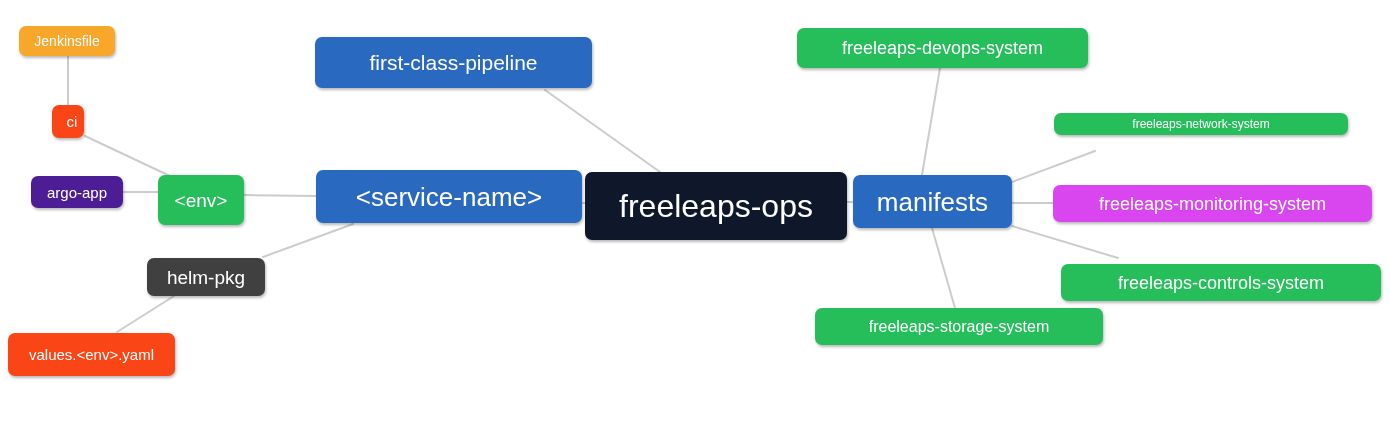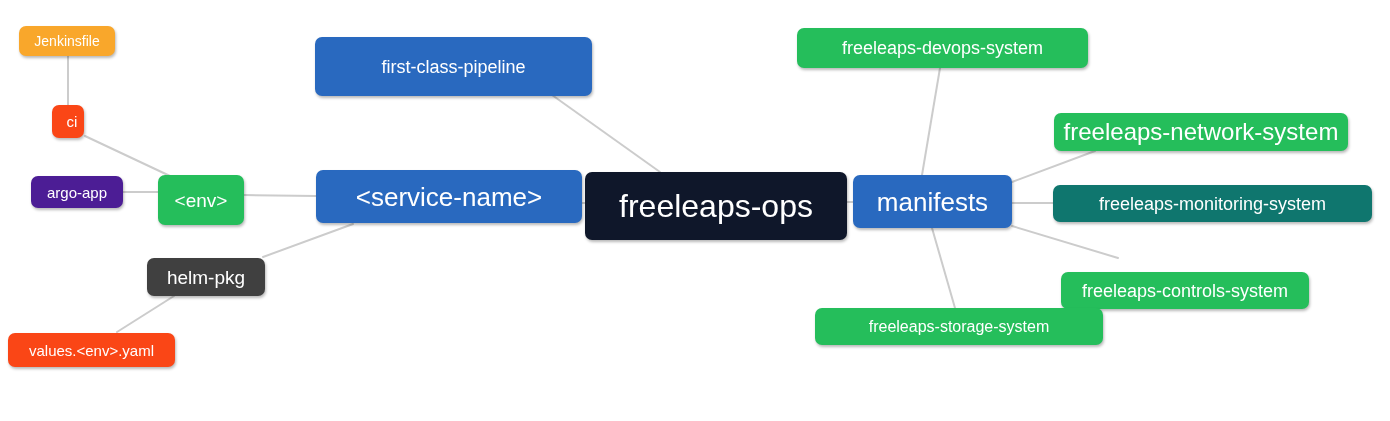--- a/index.html
+++ b/index.html
@@ -55,24 +55,24 @@
       <line x1="1012" y1="182" x2="1095" y2="151" stroke="#CCCCCC" stroke-width="2" stroke-linecap="round"></line>
       <line x1="1012" y1="203" x2="1053" y2="203" stroke="#CCCCCC" stroke-width="2" stroke-linecap="round"></line>
       <line x1="1012" y1="226" x2="1118" y2="258" stroke="#CCCCCC" stroke-width="2" stroke-linecap="round"></line>
       <line x1="932" y1="228" x2="955" y2="308" stroke="#CCCCCC" stroke-width="2" stroke-linecap="round"></line>
     </svg>
 
 <div class="node" style="left: 19px; top: 26px; width: 96px; height: 30px; background: rgb(249, 167, 43); font-size: 14px;">Jenkinsfile</div>
     <div class="node" style="left: 52px; top: 105px; width: 32px; height: 33px; background: rgb(250, 70, 22); font-size: 15px; padding-left: 8px;">ci</div>
     <div class="node" style="left: 31px; top: 176px; width: 92px; height: 32px; background: #4c1d95; font-size: 15px;">argo-app</div>
     <div class="node" style="left: 158px; top: 175px; width: 86px; height: 50px; background: rgb(37, 190, 91); font-size: 19px;">&lt;env&gt;</div>
-    <div class="node" style="left: 315px; top: 37px; width: 277px; height: 59px; background: rgb(41, 105, 191); font-size: 18px;">first-class-pipeline</div>
+    <div class="node" style="left: 315px; top: 37px; width: 277px; height: 51px; background: rgb(41, 105, 191); font-size: 21px;">first-class-pipeline</div>
     <div class="node" style="left: 316px; top: 170px; width: 266px; height: 53px; background: rgb(41, 105, 191); font-size: 26px;">&lt;service-name&gt;</div>
     <div class="node" style="left: 585px; top: 172px; width: 262px; height: 68px; background: #0f172a; font-size: 32px;">freeleaps-ops</div>
     <div class="node" style="left: 853px; top: 175px; width: 159px; height: 53px; background: rgb(41, 105, 191); font-size: 26px;">manifests</div>
     <div class="node" style="left: 147px; top: 258px; width: 118px; height: 38px; background: #404040; font-size: 19px;">helm-pkg</div>
-    <div class="node" style="left: 8px; top: 333px; width: 167px; height: 34px; background: rgb(250, 70, 22); font-size: 15px;">values.&lt;env&gt;.yaml</div>
+    <div class="node" style="left: 8px; top: 333px; width: 167px; height: 43px; background: rgb(250, 70, 22); font-size: 15px;">values.&lt;env&gt;.yaml</div>
     <div class="node" style="left: 797px; top: 28px; width: 291px; height: 40px; background: rgb(37, 190, 91); font-size: 18px;">freeleaps-devops-system</div>
-    <div class="node" style="left: 1054px; top: 113px; width: 294px; height: 38px; background: rgb(37, 190, 91); font-size: 24px;">freeleaps-network-system</div>
-    <div class="node" style="left: 1053px; top: 185px; width: 319px; height: 37px; background: #0f766e; font-size: 18px;">freeleaps-monitoring-system</div>
-    <div class="node" style="left: 1061px; top: 272px; width: 248px; height: 37px; background: rgb(37, 190, 91); font-size: 18px;">freeleaps-controls-system</div>
+    <div class="node" style="left: 1054px; top: 113px; width: 294px; height: 22px; background: rgb(37, 190, 91); font-size: 12px;">freeleaps-network-system</div>
+    <div class="node" style="left: 1053px; top: 185px; width: 319px; height: 37px; background: #d946ef; font-size: 18px;">freeleaps-monitoring-system</div>
+    <div class="node" style="left: 1061px; top: 264px; width: 320px; height: 37px; background: rgb(37, 190, 91); font-size: 18px;">freeleaps-controls-system</div>
     <div class="node" style="left: 815px; top: 308px; width: 288px; height: 37px; background: rgb(37, 190, 91); font-size: 16px;">freeleaps-storage-system</div>
   </div>
 
 </body></html>

